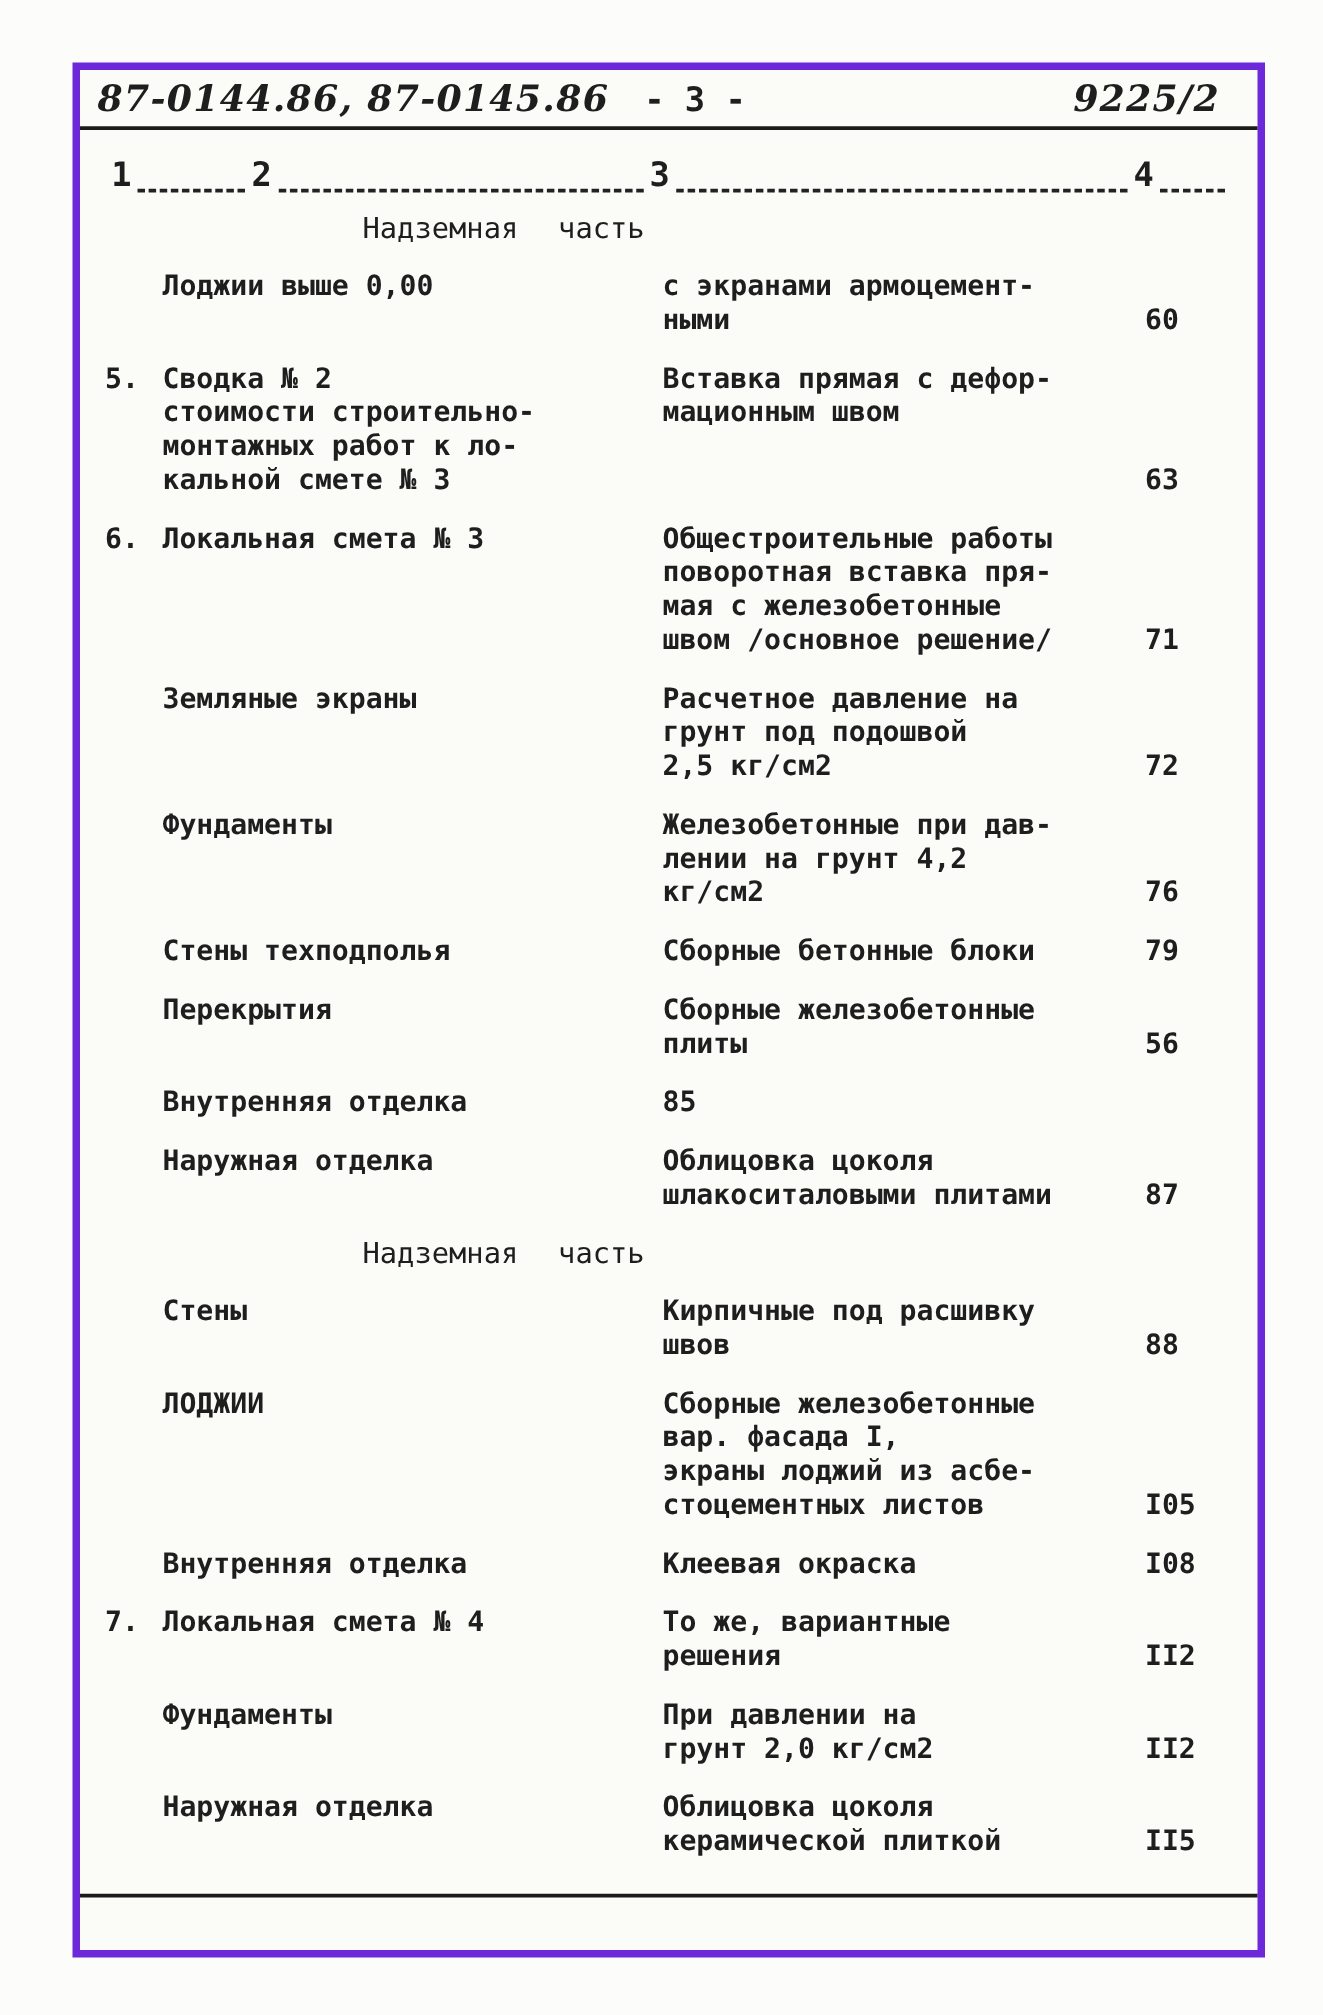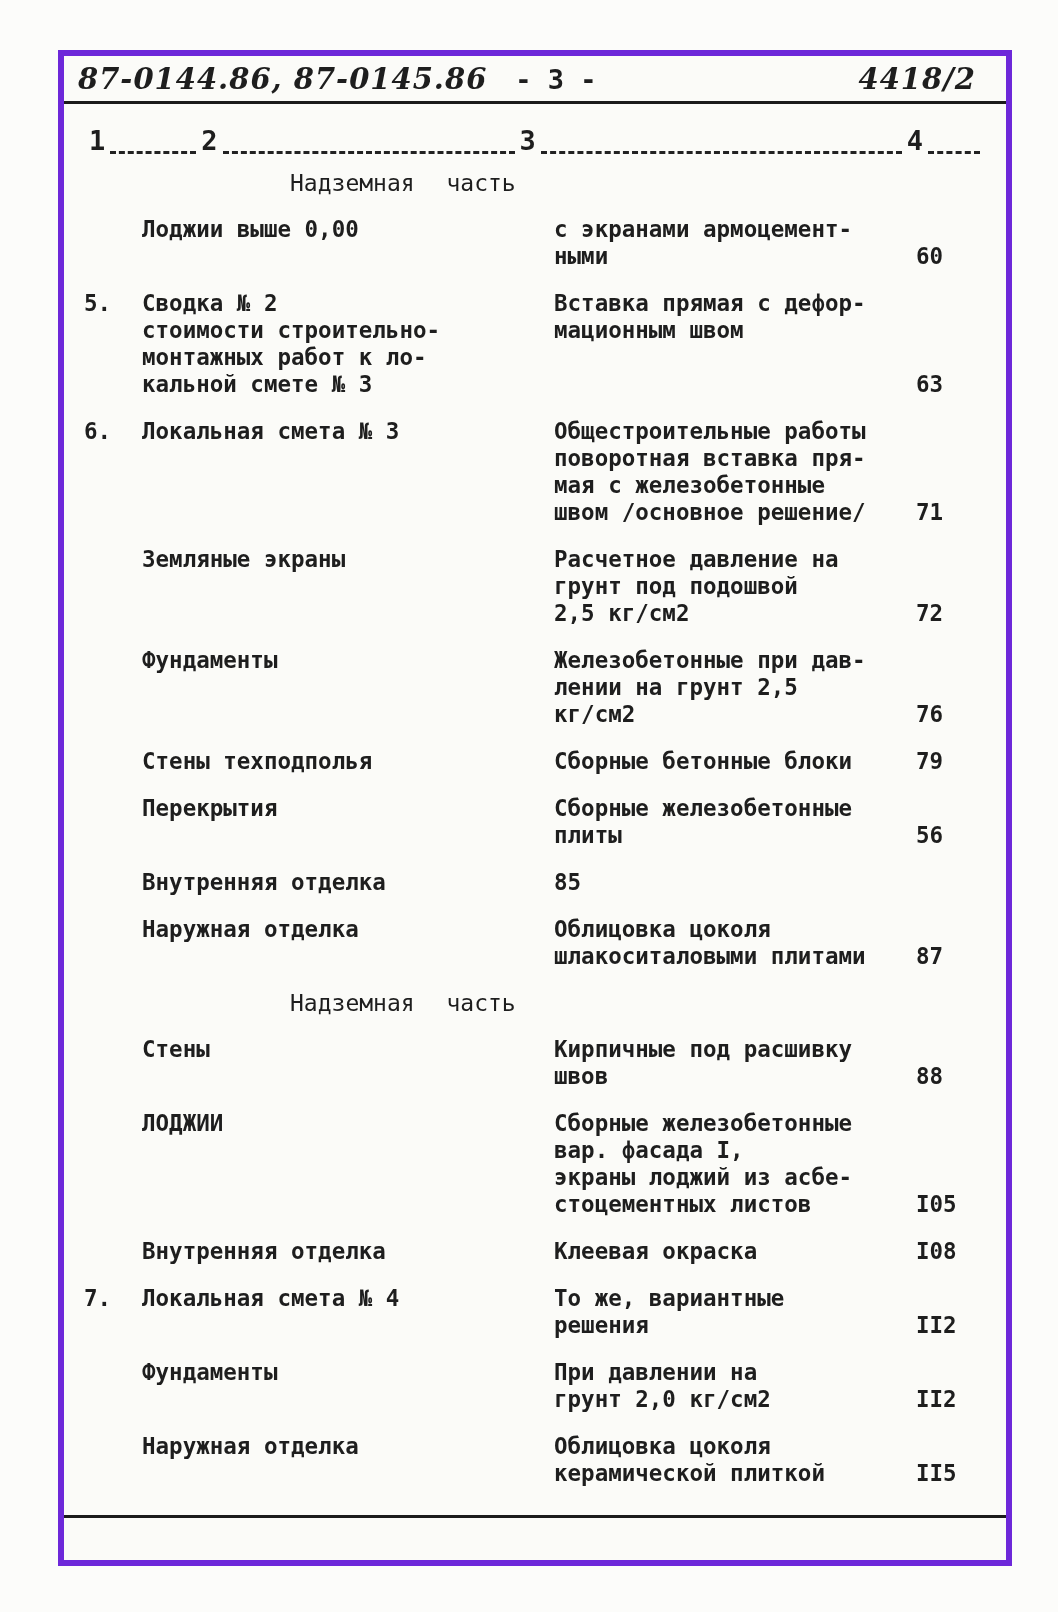--- a/index.html
+++ b/index.html
@@ -80,21 +80,20 @@
     margin: 6px 0 20px 206px;
     word-spacing: 18px;
   }
   .row {
     display: grid;
     grid-template-columns: 46px 400px 1fr 64px;
     font-size: 22.5px;
     line-height: 27px;
     font-weight: bold;
     margin-bottom: 20px;
-    gap: 12px;
   }
   .num { white-space: pre-line; }
   .c2, .c3 { white-space: pre-line; }
   .c4 { align-self: end; }
   
   .footer-rule {
     position: absolute;
     left: 0; right: 0; bottom: 42px;
     border-top: 3px solid #1b1b1b;
   }
@@ -102,21 +101,21 @@
 </head>
 <body>
 
 <div class="page">
   <div class="frame">
 
     <div class="header">
       <span class="doc-numbers">87-0144.86, 87-0145.86</span>
       <span class="page-marker">- 3 -</span>
       <span class="header-spacer"></span>
-      <span class="sheet-code">4418/2</span>
+      <span class="sheet-code">9225/2</span>
     </div>
 
     <div class="content">
 
       <div class="ruler">
         <span class="mark">1</span>
         <span class="dash d1"></span>
         <span class="mark">2</span>
         <span class="dash d2"></span>
         <span class="mark">3</span>
@@ -162,21 +161,21 @@
         <span class="c3">Расчетное давление на
 грунт под подошвой
 2,5 кг/см2</span>
         <span class="c4">72</span>
       </div>
 
       <div class="row">
         <span class="num"></span>
         <span class="c2">Фундаменты</span>
         <span class="c3">Железобетонные при дав-
-лении на грунт 2,5
+лении на грунт 4,2
 кг/см2</span>
         <span class="c4">76</span>
       </div>
 
       <div class="row">
         <span class="num"></span>
         <span class="c2">Стены техподполья</span>
         <span class="c3">Сборные бетонные блоки</span>
         <span class="c4">79</span>
       </div>

